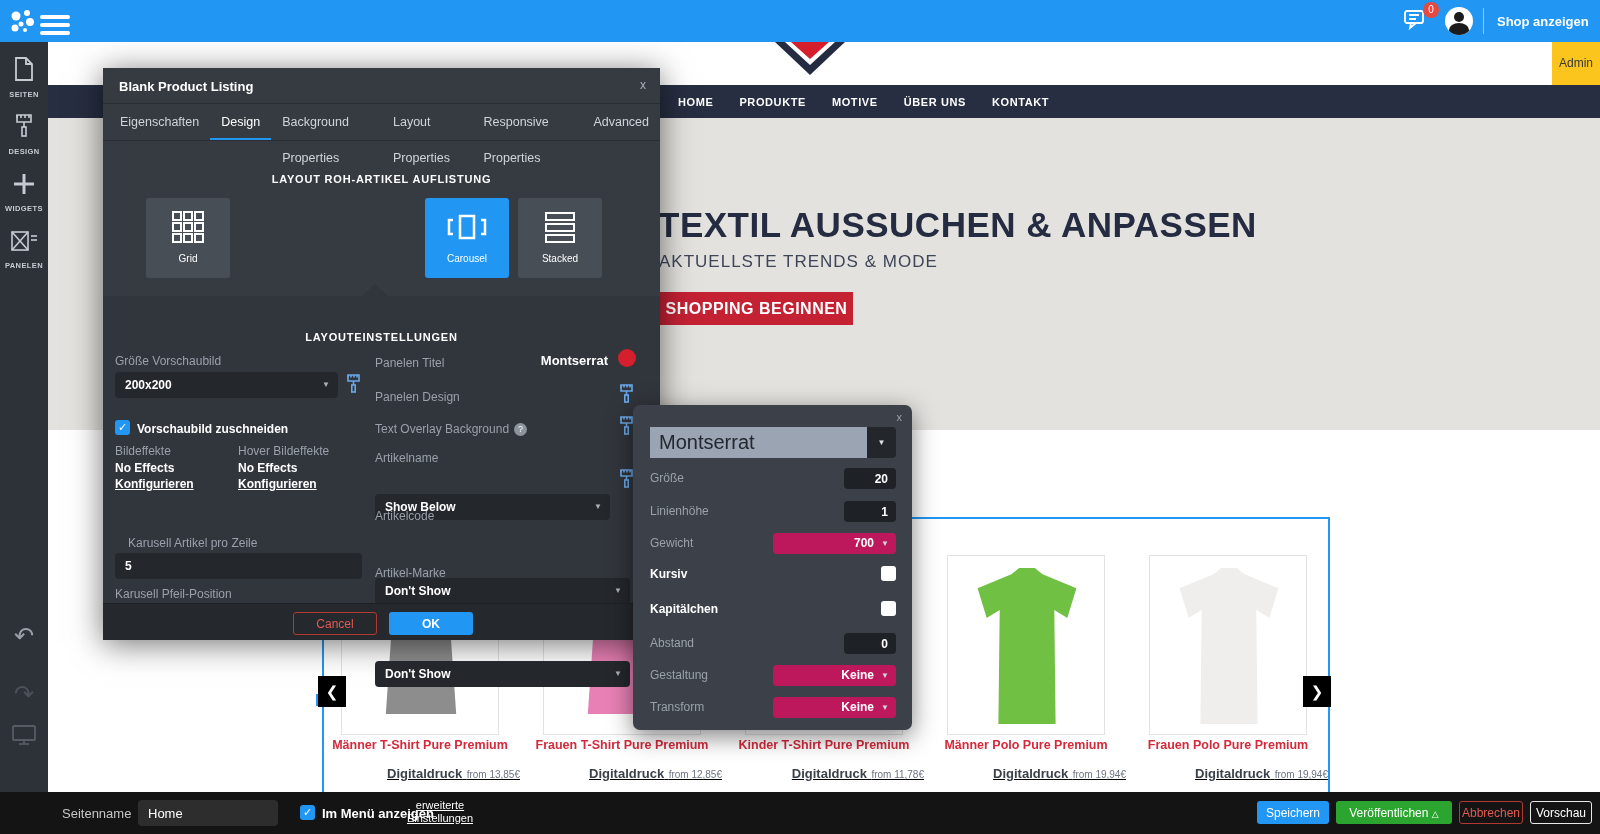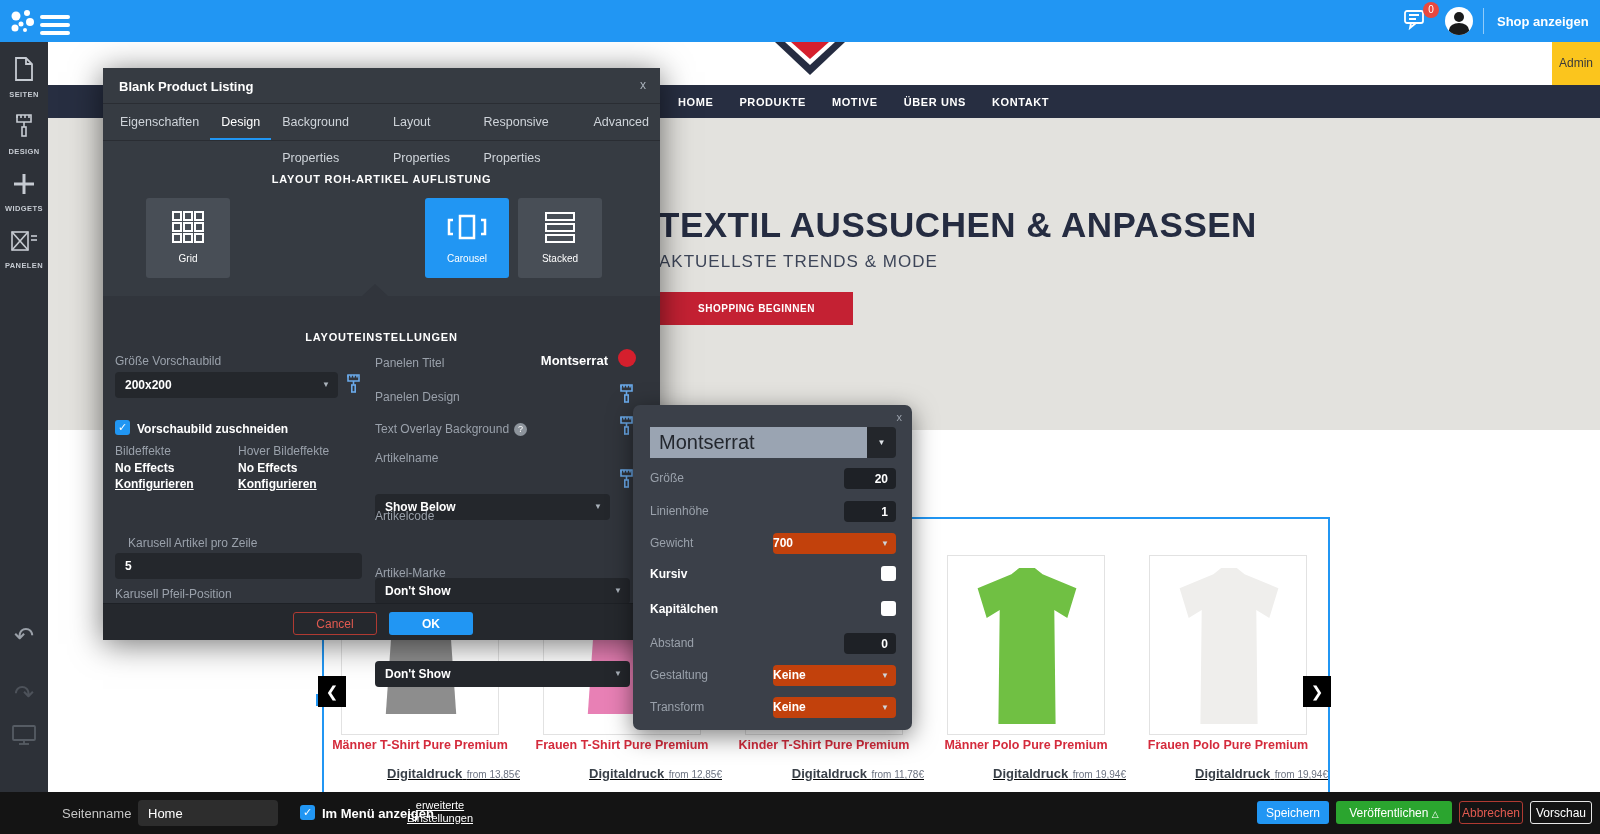--- a/index.html
+++ b/index.html
@@ -25,21 +25,21 @@
   .sb-redo { font-size:24px; color:#4d525a; }
 
   
   .site-strip { left:48px; top:42px; width:1552px; height:43px; background:#fff; z-index:1; }
   .admin-tab { left:1552px; top:42px; width:48px; height:43px; background:#fbc51d; color:#3a3a3a; font-size:12px; line-height:43px; text-align:center; z-index:2; }
   .site-nav { left:48px; top:85px; width:1552px; height:33px; background:#272e41; display:flex; align-items:center; gap:26px; padding-left:630px; z-index:1; }
   .nav-item { color:#fff; font-size:11px; font-weight:bold; letter-spacing:.6px; cursor:pointer; }
   .hero { left:48px; top:118px; width:1552px; height:312px; background:#e3e2de; z-index:1; }
   .hero-title { left:658px; top:205px; font-size:35px; font-weight:bold; color:#252c41; letter-spacing:.5px; z-index:1; }
   .hero-sub { left:659px; top:252px; font-size:17px; color:#3d4558; letter-spacing:1px; z-index:1; }
-  .hero-btn { left:660px; top:292px; width:193px; height:33px; background:#c42133; color:#fff; font-size:10px; font-weight:bold; letter-spacing:.5px; border:none; z-index:1; cursor:pointer; }
+  .hero-btn { left:660px; top:292px; width:193px; height:33px; background:#c42133; color:#fff; font-size:16px; font-weight:bold; letter-spacing:.5px; border:none; z-index:1; cursor:pointer; }
   .products-bg { left:48px; top:430px; width:1552px; height:362px; background:#fff; z-index:1; }
   .sel-border { left:322px; top:517px; width:1008px; height:290px; border:2px solid #2196f3; z-index:2; pointer-events:none; }
   .sel-handle { left:316px; top:694px; width:12px; height:12px; background:#2196f3; z-index:2; }
   .card { z-index:1; }
   .card-img { width:158px; height:180px; background:#fff; border:1px solid #e2e2e2; position:relative; overflow:hidden; }
   .tee { position:absolute; left:24px; top:0; width:110px; height:158px; clip-path:polygon(28% 0,72% 0,82% 100%,18% 100%); }
   .polo { position:absolute; left:14px; top:12px; width:130px; height:156px; clip-path:polygon(38% 4%,44% 0,56% 0,62% 4%,88% 13%,81% 32%,71% 27%,72% 100%,28% 100%,29% 27%,19% 32%,12% 13%); }
   .card-name { width:200px; text-align:center; color:#d42b3c; font-weight:bold; font-size:12.5px; z-index:1; }
   .card-price { width:200px; text-align:right; z-index:1; white-space:nowrap;text-decoration:underline; }
   .card-price b { color:#3a4149; font-size:13px; }
@@ -81,21 +81,21 @@
   
   .fpopup { left:633px; top:405px; width:279px; height:325px; background:#3b4049; border-radius:7px; z-index:20; box-shadow:0 6px 24px rgba(0,0,0,.5); }
   .fp-x { position:absolute; right:10px; top:6px; color:#9aa1ab; font-size:11px; cursor:pointer; }
   .fp-select { position:absolute; left:17px; top:22px; width:246px; height:31px; cursor:pointer; }
   .fp-sel-main { position:absolute; left:0; top:0; width:217px; height:31px; background:#9aa4b2; color:#23272e; font-size:20px; line-height:31px; padding-left:9px; overflow:hidden; }
   .fp-sel-btn { position:absolute; left:217px; top:0; width:29px; height:31px; background:#23262b; color:#dfe3e8; font-size:8px; text-align:center; line-height:31px; border-radius:0 4px 4px 0; }
   .fp-row { position:absolute; left:17px; width:246px; height:21px; }
   .fp-row .flabel { position:absolute; left:0; top:3px; }
   .fp-row .wlabel { position:absolute; left:0; top:3px; }
   .fp-num { position:absolute; right:0; top:0; width:52px; height:21px; background:#1e2126; border:none; border-radius:4px; color:#fff; font-size:12px; font-weight:bold; text-align:right; padding-right:8px; }
-  .fp-dd { position:absolute; right:0; top:0; width:123px; height:21px; background:#c2410c; border-radius:4px; color:#fff; font-size:12px; font-weight:bold; line-height:21px; text-align:left; padding-right:22px; cursor:pointer; }
+  .fp-dd { position:absolute; right:0; top:0; width:123px; height:21px; background:#be185d; border-radius:4px; color:#fff; font-size:12px; font-weight:bold; line-height:21px; text-align:right; padding-right:22px; cursor:pointer; }
   .fp-dd .caret { position:absolute; right:7px; top:0; font-size:8px; color:#cfd4da; }
   .fp-cb { position:absolute; right:0; top:2px; }
 
   
   .bottombar { left:0; top:792px; width:1600px; height:42px; background:#141414; z-index:40; }
   .bb-label { color:#c6c6c6; font-size:13px; }
   .bb-input { background:#2d2d2d; border:none; border-radius:4px; color:#fff; font-size:13px; height:26px; padding:0 10px; width:140px; }
   .bb-btn { height:23px; border-radius:3px; font-size:12px; cursor:pointer; }
   .bb-save { background:#2196f3; border:none; color:#fff; }
   .bb-pub { background:#2ba52f; border:none; color:#fff; }

